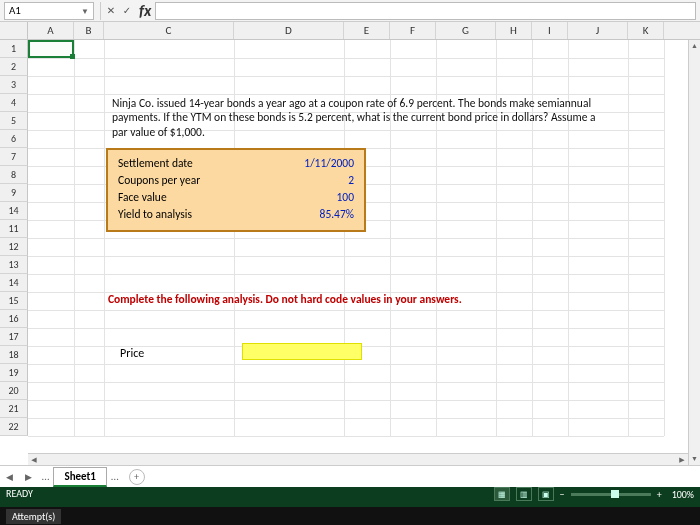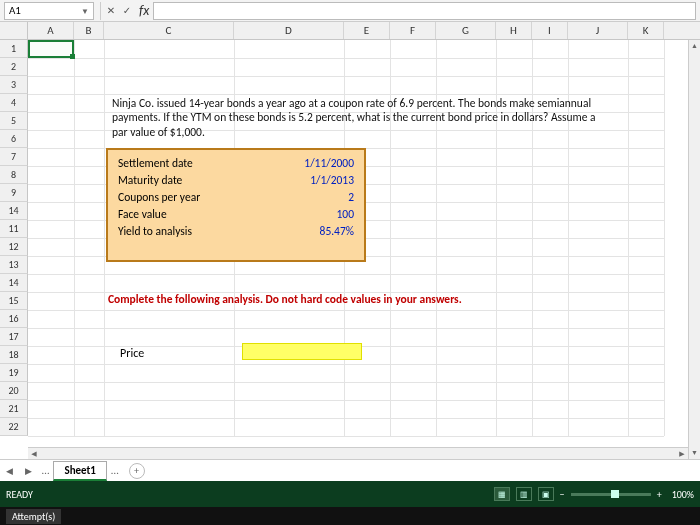--- a/index.html
+++ b/index.html
@@ -6,21 +6,21 @@
   body { background: #3a3a3a; width: 700px; height: 525px; overflow: hidden; position: relative; }
 
   .app { position: absolute; top: 0; left: 0; width: 700px; height: 525px; background:#fff; display:flex; flex-direction:column; perspective: 1400px; }
 
   
   .fx-row { display:flex; align-items:center; height:22px; background:#f3f3f3; border-bottom:1px solid #ccc; font-size:11px; }
   .namebox { width:90px; height:18px; margin:2px 4px; background:#fff; border:1px solid #bbb; display:flex; align-items:center; padding:0 4px; font-size:11px; }
   .namebox .dd { margin-left:auto; font-size:8px; color:#666; }
   .fx-sep { width:1px; height:18px; background:#ccc; margin:0 2px;}
   .fx-btn { width:16px; height:16px; display:flex; align-items:center; justify-content:center; font-size:10px; color:#555; }
-  .fx-lbl { font-style:italic; font-size:14px; color:#333; padding:0 4px;}
+  .fx-lbl { font-style:italic; font-size:16px; color:#333; padding:0 4px;font-weight:bold;}
   .fx-input { flex:1; height:18px; margin:2px 4px 2px 0; background:#fff; border:1px solid #bbb; }
 
   
   .sheet { flex:1; display:flex; flex-direction:column; background:#fff; position:relative; }
   .colhdrs { display:flex; height:18px; background:#f0f0f0; border-bottom:1px solid #c6c6c6; font-size:11px; color:#333; }
   .corner { width:28px; border-right:1px solid #c6c6c6; background:#f0f0f0;}
   .ch { border-right:1px solid #d4d4d4; display:flex; align-items:center; justify-content:center; }
   .wA{width:46px}.wB{width:30px}.wC{width:130px}.wD{width:110px}.wE{width:46px}.wF{width:46px}.wG{width:60px}.wH{width:36px}.wI{width:36px}.wJ{width:60px}.wK{width:36px}
 
   .gridwrap { flex:1; overflow:hidden; position:relative; }
@@ -30,21 +30,21 @@
   .cells { position:relative; width:636px; }
   .gridlines { position:absolute; inset:0; }
   .vline{position:absolute;top:0;bottom:0;width:1px;background:#e3e3e3;}
   .hline{position:absolute;left:0;right:0;height:1px;background:#e3e3e3;}
 
   .sel { position:absolute; top:0; left:0; width:46px; height:18px; border:2px solid #1a7f37; background:rgba(0,128,0,0.02);}
   .sel::after{content:"";position:absolute;right:-3px;bottom:-3px;width:5px;height:5px;background:#1a7f37;}
 
   .content { position:absolute; top:0; left:0; right:0; font-size:11px; color:#000; }
   .problem { position:absolute; top:56px; left:84px; width:490px; font-size:11.5px; line-height:1.25; color:#111;}
-  .box { position:absolute; top:108px; left:78px; width:260px; height:114px; background:#fcd9a0; border:2px solid #b97a1a; padding:4px 10px; font-size:11.5px; }
+  .box { position:absolute; top:108px; left:78px; width:260px; height:84px; background:#fcd9a0; border:2px solid #b97a1a; padding:4px 10px; font-size:11.5px; }
   .box .row{display:flex; height:17px; align-items:center;}
   .box .lab{flex:1;}
   .box .val{color:#0020c0; text-align:right; width:70px;}
   .instr { position:absolute; top:252px; left:80px; font-size:11.5px; font-weight:bold; color:#c00000;}
   .pricelab{position:absolute; top:306px; left:92px; font-size:12px;}
   .priceans{position:absolute; top:303px; left:214px; width:120px; height:17px; background:#ffff66; border:1px solid #e0e000;}
 
   .scrollR{position:absolute;right:0;top:0;bottom:0;width:12px;background:#f0f0f0;border-left:1px solid #ccc;}
   .scrollR .up,.scrollR .dn{height:12px;font-size:7px;color:#666;text-align:center;line-height:12px;}
   .scrollR .dn{position:absolute;bottom:0;left:0;right:0;}
@@ -53,21 +53,21 @@
   .scrollB .rth{position:absolute;right:0;width:12px;height:12px;font-size:7px;color:#666;text-align:center;line-height:12px;}
 
   
   .tabrow { height:22px; background:#fff; border-top:1px solid #ccc; display:flex; align-items:center; font-size:11px; }
   .tabrow .nav{padding:0 6px;color:#666;font-size:9px;}
   .tabrow .dots{padding:0 4px;color:#666;}
   .tabrow .tab{padding:2px 10px; border:1px solid #aaa; border-bottom:2px solid #1a7f37; background:#fff; font-weight:bold; font-size:11px;}
   .tabrow .plus{width:16px;height:16px;border:1px solid #bbb;border-radius:8px;margin-left:6px;display:flex;align-items:center;justify-content:center;font-size:10px;color:#666;}
 
   
-  .status { height:26px; background:#0c3d1f; color:#fff; display:flex; align-items:center; font-size:10px; padding:0 6px;}
+  .status { height:20px; background:#0c3d1f; color:#fff; display:flex; align-items:flex-start; font-size:10px; padding:0 6px;}
   .status .right{margin-left:auto;display:flex;align-items:center;gap:6px;}
   .vbtn{width:16px;height:14px;border:1px solid #4a7a5a;display:flex;align-items:center;justify-content:center;font-size:8px;color:#cfe;}
   .vbtn.active{background:#2a5a3a;}
   .slider{width:80px;height:3px;background:#4a7a5a;position:relative;}
   .slider::after{content:"";position:absolute;left:50%;top:-3px;width:8px;height:8px;background:#cfe;}
   .zoom{padding-left:4px;}
 
   .status2{height:18px;background:#111;color:#fff;display:flex;align-items:center;font-size:10px;padding:0 6px;}
   .status2 .lbl{background:#333;padding:1px 6px;}
 
@@ -172,24 +172,20 @@
 
           <div class="content">
             <div class="problem">Ninja Co. issued 14-year bonds a year ago at a coupon rate of 6.9 percent. The bonds make semiannual payments. If the YTM on these bonds is 5.2 percent, what is the current bond price in dollars? Assume a par value of $1,000.</div>
 
             <div class="box">
               <div class="row">
                   <span class="lab">Settlement date</span>
                   <span class="val">1/11/2000</span>
                 </div>
               <div class="row">
-                  <span class="lab">Maturity date</span>
-                  <span class="val">1/1/2013</span>
-                </div>
-              <div class="row">
                   <span class="lab">Coupons per year</span>
                   <span class="val">2</span>
                 </div>
               <div class="row">
                   <span class="lab">Face value</span>
                   <span class="val">100</span>
                 </div>
               <div class="row">
                   <span class="lab">Yield to analysis</span>
                   <span class="val">85.47%</span>

